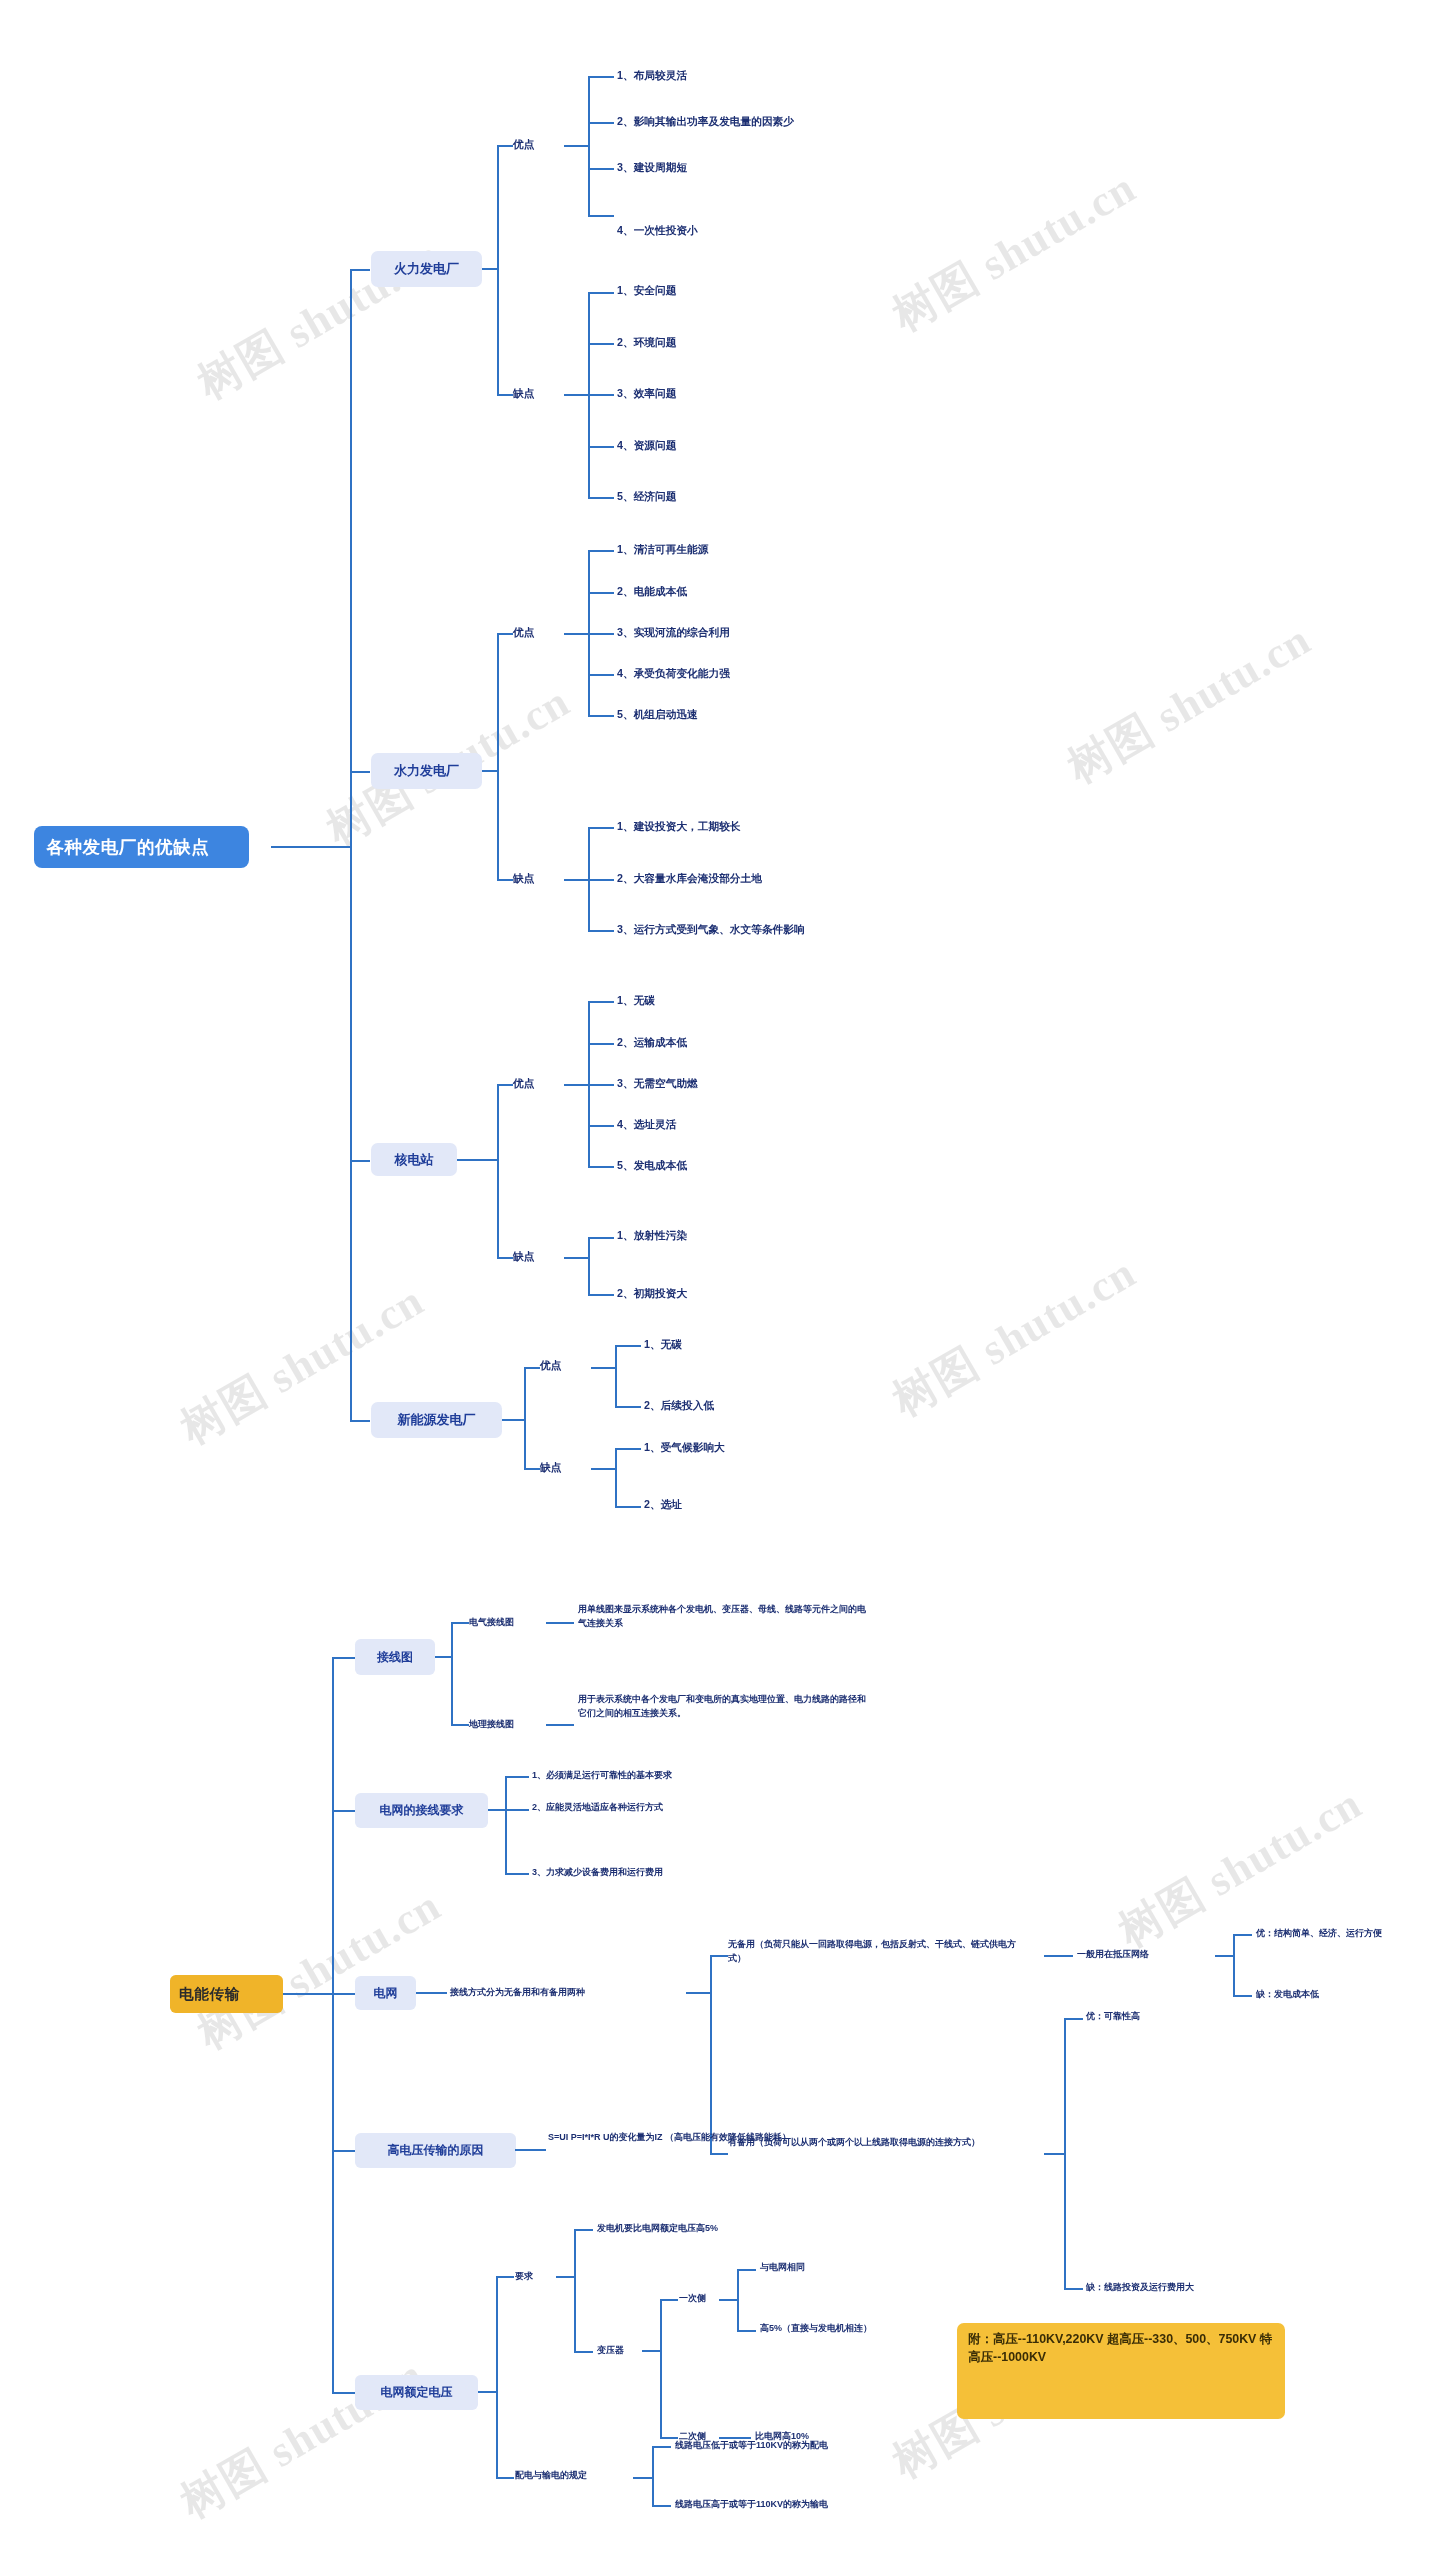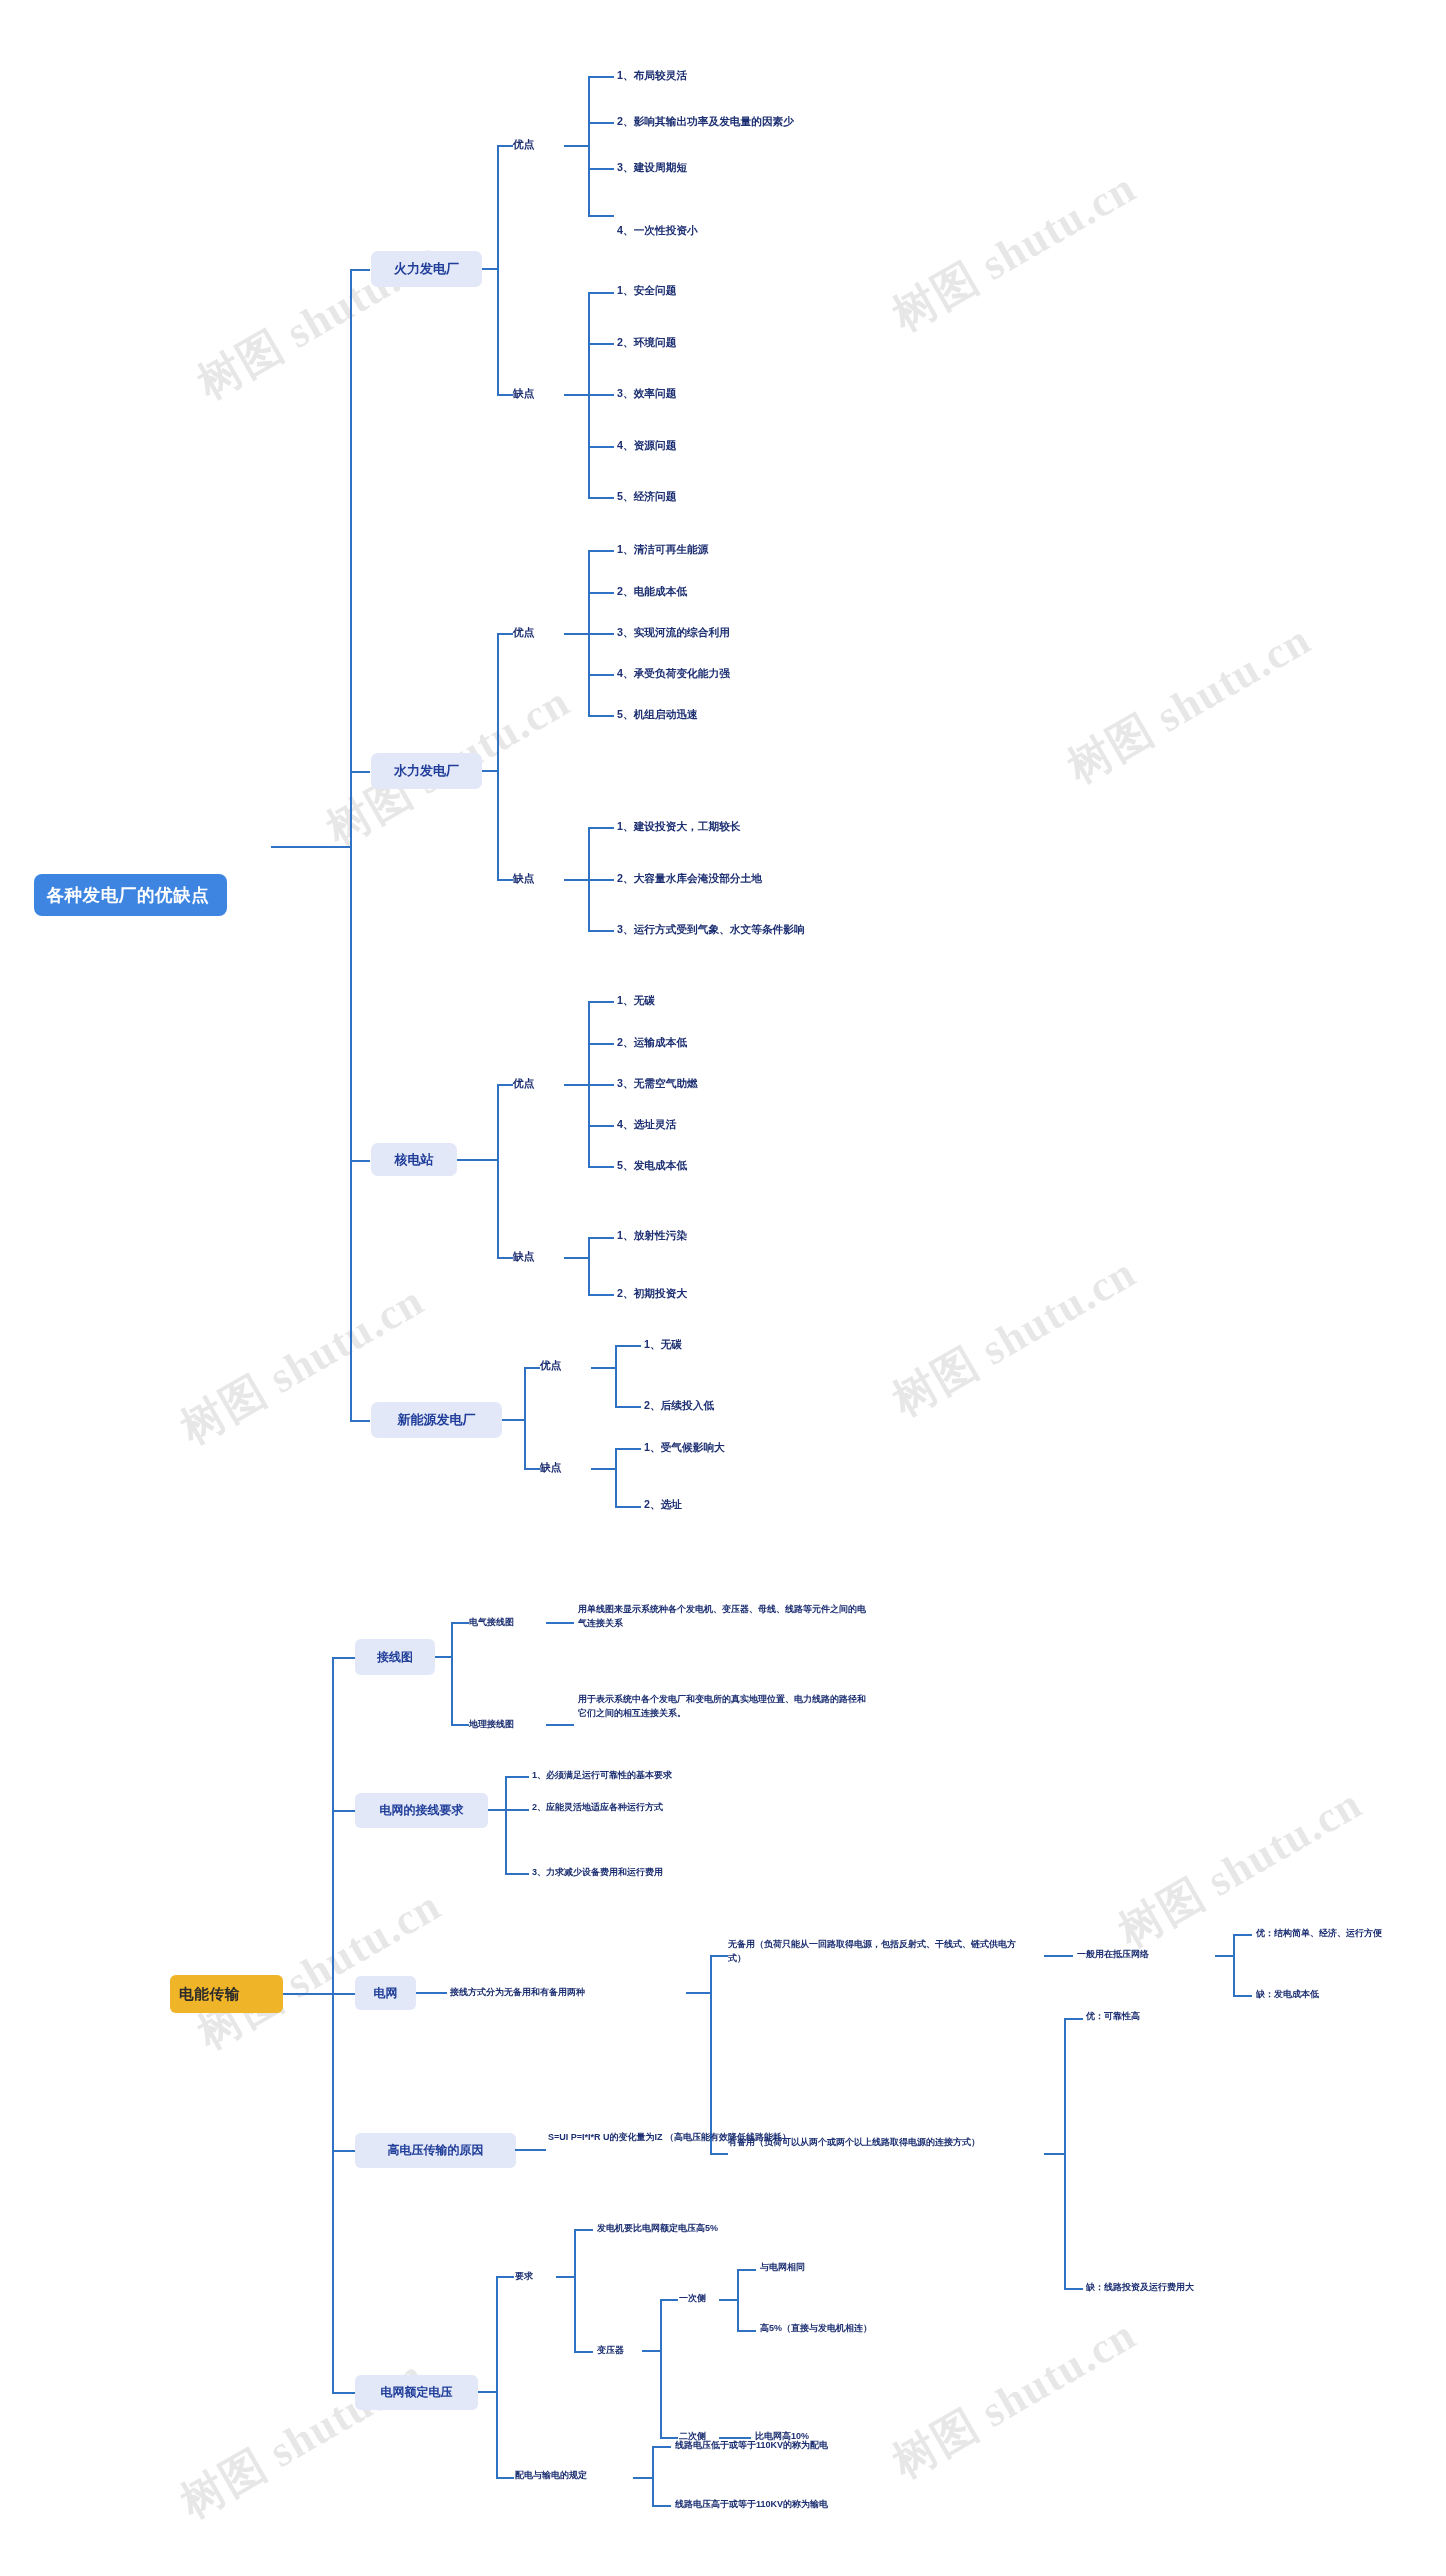--- a/index.html
+++ b/index.html
@@ -43,21 +43,21 @@
   <div class="wm" style="left:882px;top:294px;">树图 shutu.cn</div>
   <div class="wm" style="left:316px;top:808px;">树图 shutu.cn</div>
   <div class="wm" style="left:1057px;top:746px;">树图 shutu.cn</div>
   <div class="wm" style="left:170px;top:1407px;">树图 shutu.cn</div>
   <div class="wm" style="left:882px;top:1379px;">树图 shutu.cn</div>
   <div class="wm" style="left:187px;top:2012px;">树图 shutu.cn</div>
   <div class="wm" style="left:1108px;top:1910px;">树图 shutu.cn</div>
   <div class="wm" style="left:882px;top:2441px;">树图 shutu.cn</div>
   <div class="wm" style="left:170px;top:2481px;">树图 shutu.cn</div>
 
-  <div class="node root-blue" style="left:34px;top:826px;width:193px;height:42px;margin-top:48px;">各种发电厂的优缺点</div>
+  <div class="node root-blue" style="left:34px;top:826px;width:215px;height:42px;">各种发电厂的优缺点</div>
 
   <div class="ln lnh" style="left:271px;top:846px;width:80px;"></div>
 
   <div class="ln lnv" style="left:350px;top:270px;height:1152px;"></div>
 
   <div class="ln lnh" style="left:350px;top:269px;width:20.3px;"></div>
   <div class="ln lnh" style="left:350px;top:771px;width:20.3px;"></div>
   <div class="ln lnh" style="left:350px;top:1160px;width:20.3px;"></div>
   <div class="ln lnh" style="left:350px;top:1420px;width:20.3px;"></div>
 
@@ -397,15 +397,16 @@
   <div class="ln lnv" style="left:652px;top:2447px;height:59px;"></div>
   <div class="ln lnh" style="left:652px;top:2446px;width:19px;"></div>
   <div class="ln lnh" style="left:652px;top:2505px;width:19px;"></div>
   <div class="node" style="left:675px;top:2436px;height:20.3px;">
       <span class="lbl-sm">线路电压低于或等于110KV的称为配电</span>
     </div>
   <div class="node" style="left:675px;top:2495px;height:20.3px;">
       <span class="lbl-sm">线路电压高于或等于110KV的称为输电</span>
     </div>
 
+  <div class="note-orange" style="left:957px;top:2323px;width:328px;height:96px;">附：高压--110KV,220KV  超高压--330、500、750KV  特高压--1000KV</div>
 
 </div>
 
 
 </body></html>

